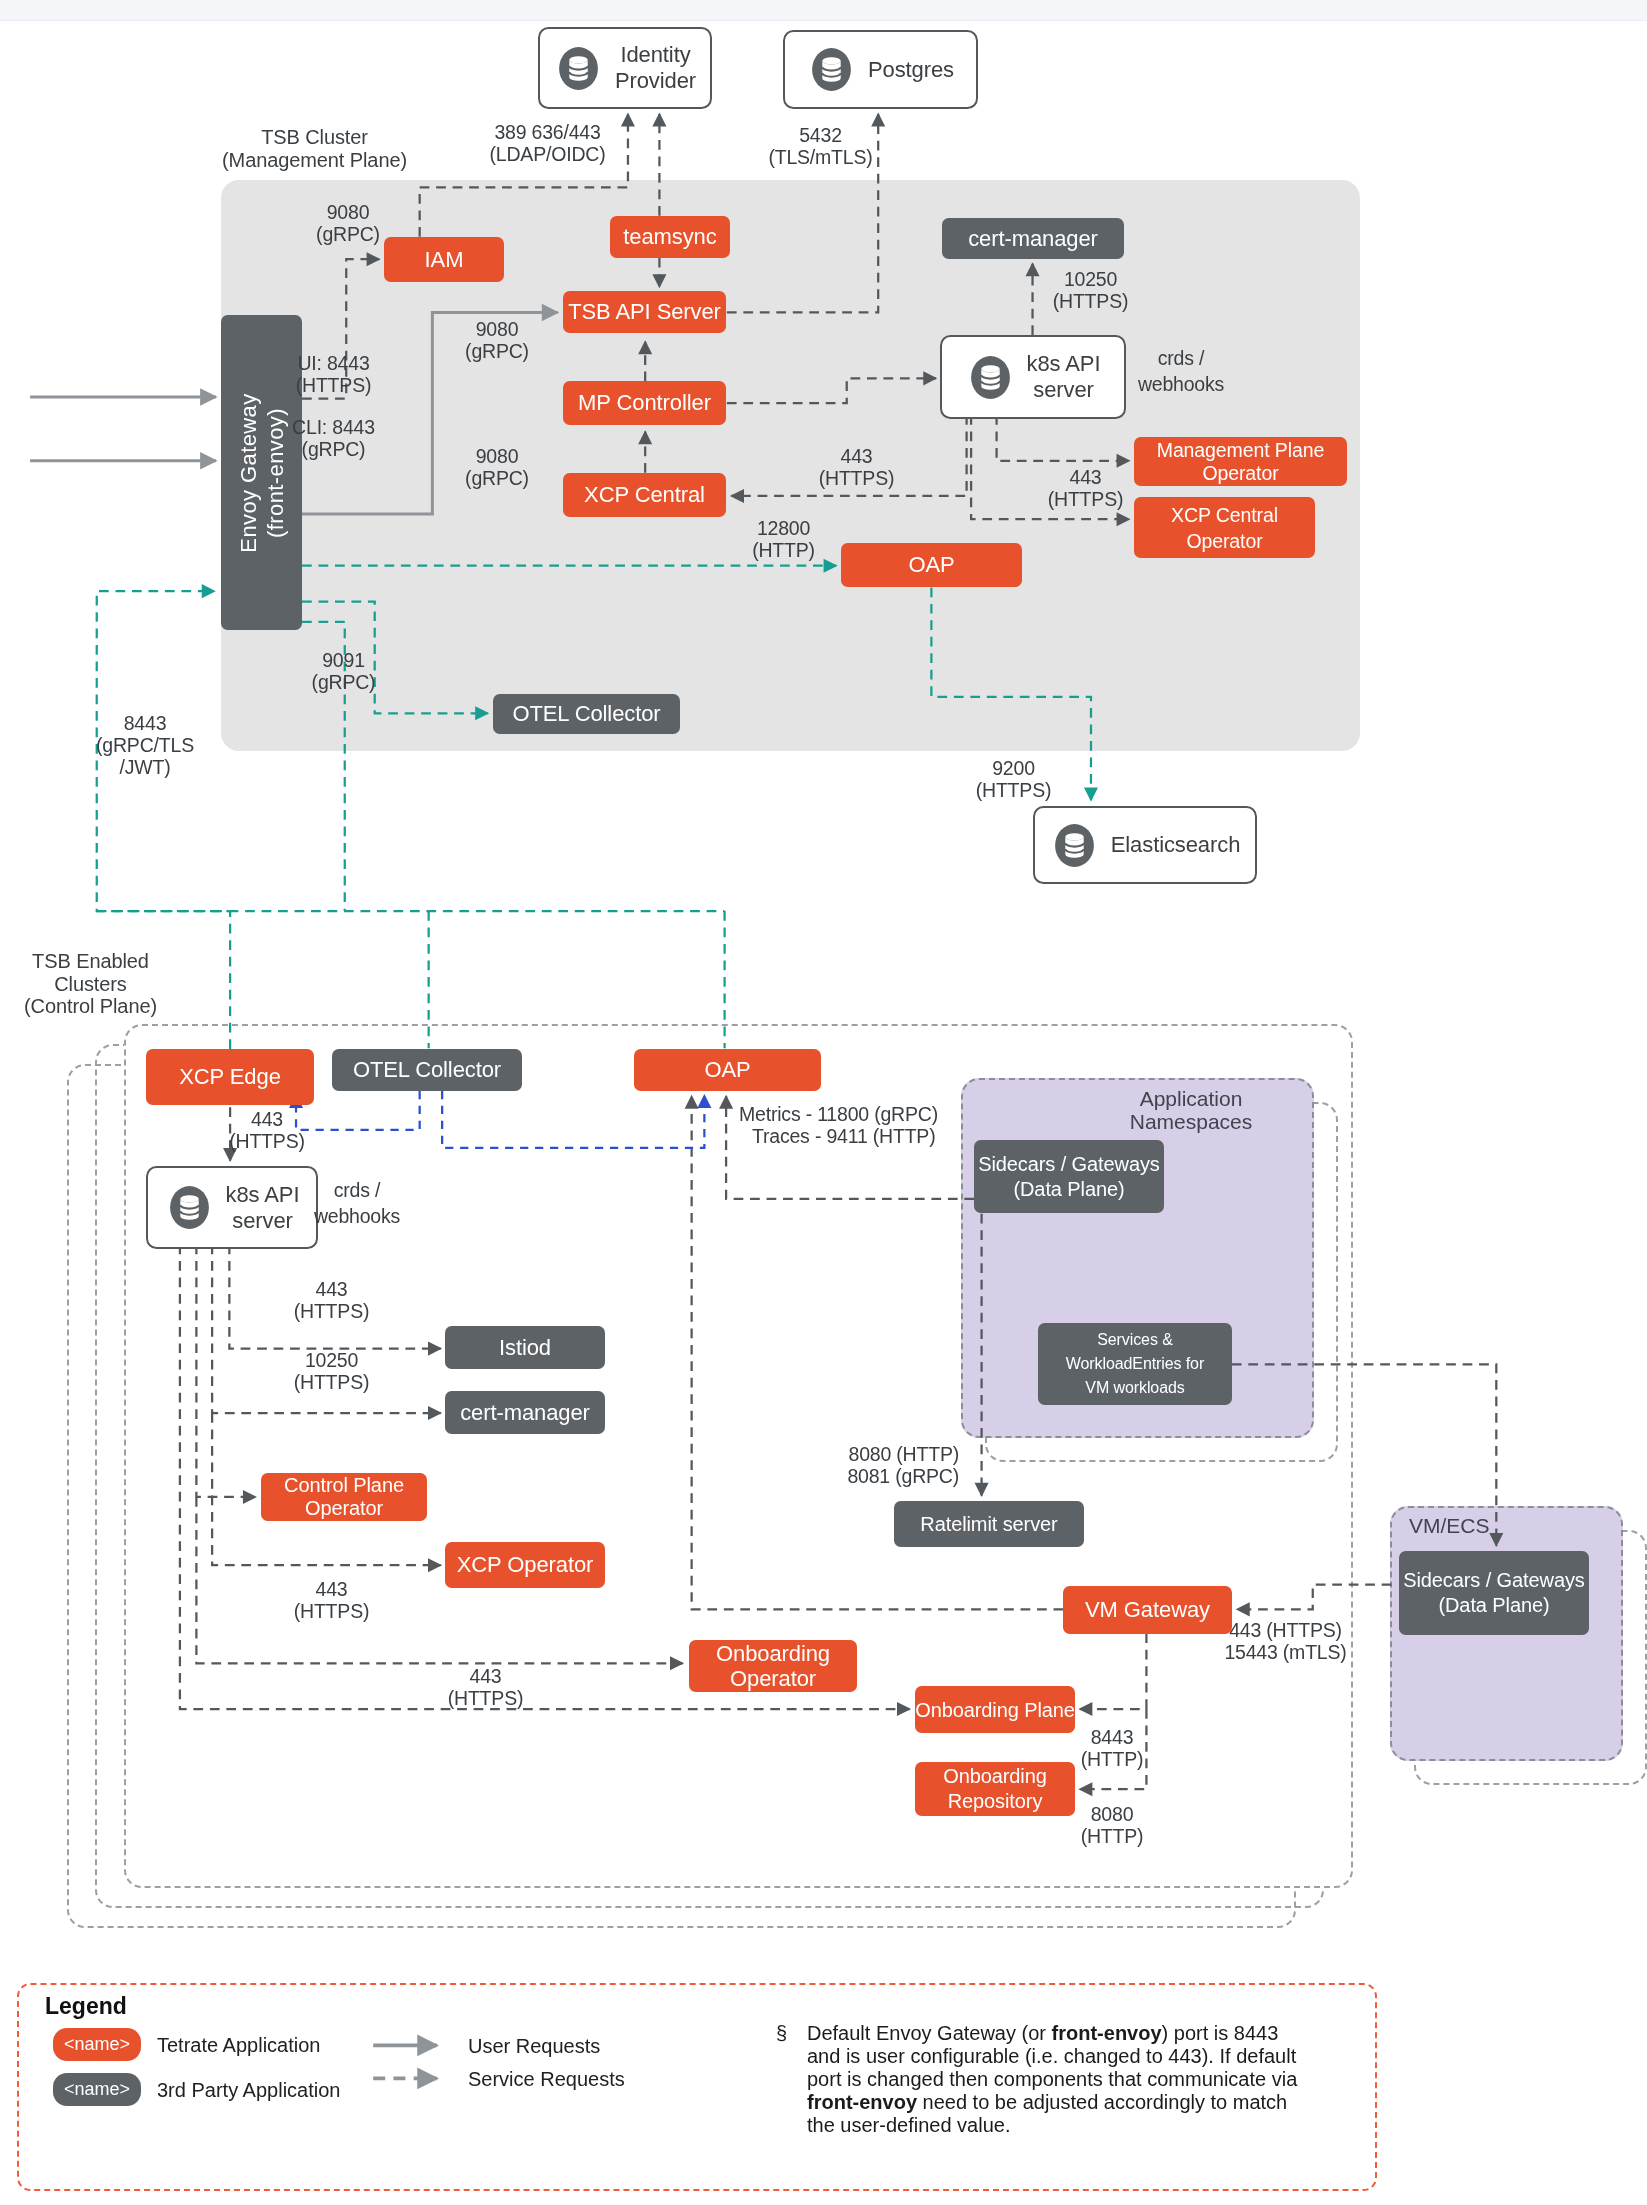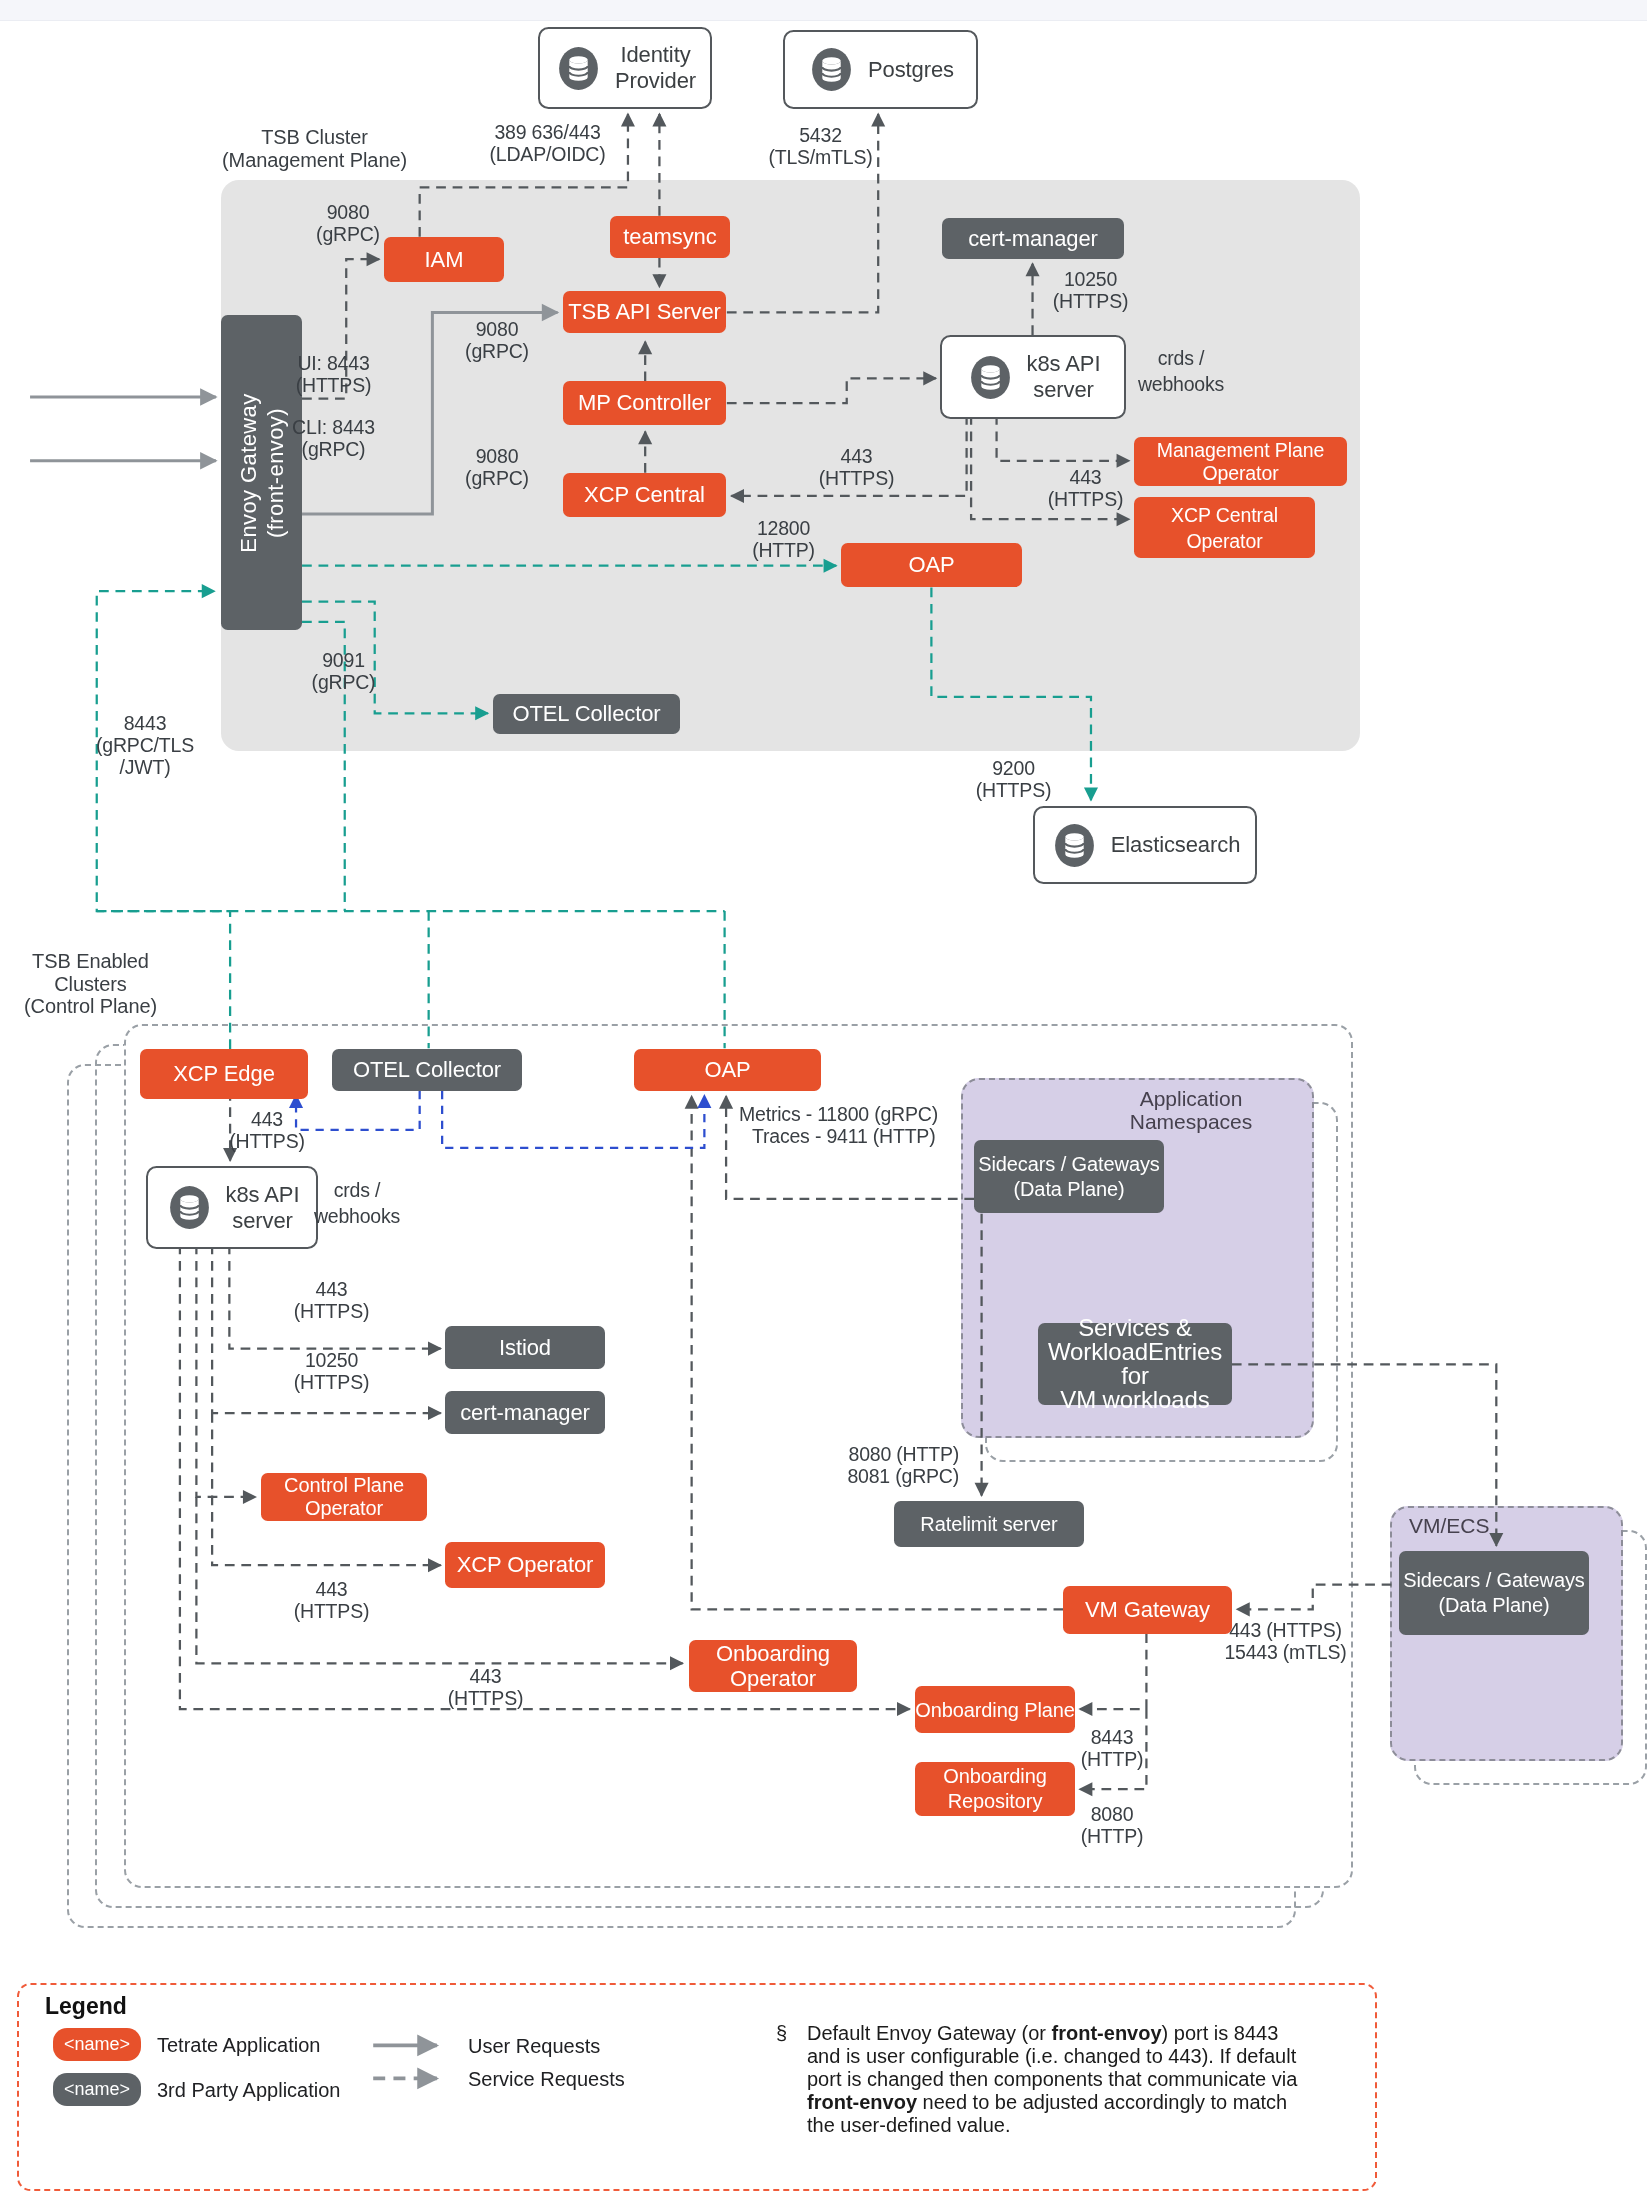--- a/index.html
+++ b/index.html
@@ -156,21 +156,21 @@
       </span>
   </div>
   <div class="bx or" style="left:1134px;top:437px;width:213px;height:49px;font-size:19.5px;line-height:22.5px">
       <div>Management Plane</div>
       <div>Operator</div>
     </div>
   <div class="bx or" style="left:1134px;top:497px;width:181px;height:61px;font-size:19.5px">XCP Central Operator</div>
   <div class="bx or" style="left:841px;top:543px;width:181px;height:44px">OAP</div>
   <div class="bx dk" style="left:493px;top:694px;width:187px;height:40px">OTEL Collector</div>
 
-  <div class="bx or" style="left:140px;top:1049px;width:168px;height:50px">XCP Edge</div>
+  <div class="bx or" style="left:146px;top:1049px;width:168px;height:56px">XCP Edge</div>
   <div class="bx dk" style="left:332px;top:1049px;width:190px;height:42px">OTEL Collector</div>
   <div class="bx or" style="left:634px;top:1049px;width:187px;height:42px">OAP</div>
   <div class="bx wt" style="left:146px;top:1166px;width:168px;height:79px">
     <span class="dbi">
       <svg viewBox="0 0 48 48" width="49" height="49">
           <ellipse cx="24" cy="24" rx="19" ry="21" fill="#5d6266"></ellipse>
           <g fill="#fff">
             <ellipse cx="24" cy="15.5" rx="9" ry="3.6"></ellipse>
             <path d="M15 15.5 v17 a9 3.6 0 0 0 18 0 v-17 a9 3.6 0 0 1 -18 0"></path>
           </g>
@@ -200,21 +200,21 @@
   <div class="bx or" style="left:915px;top:1762px;width:160px;height:54px;font-size:20px;line-height:25px">
       <div>Onboarding</div>
       <div>Repository</div>
     </div>
   <div class="bx or" style="left:1063px;top:1586px;width:169px;height:48px">VM Gateway</div>
   <div class="bx dk" style="left:894px;top:1501px;width:190px;height:46px;font-size:20px">Ratelimit server</div>
   <div class="bx dk" style="left:974px;top:1140px;width:190px;height:73px;font-size:20px;line-height:25px">
       <div>Sidecars / Gateways</div>
       <div>(Data Plane)</div>
     </div>
-  <div class="bx dk" style="left:1038px;top:1323px;width:194px;height:82px;font-size:24px;line-height:24px">
+  <div class="bx dk" style="left:1038px;top:1323px;width:194px;height:82px;font-size:16px;line-height:24px">
       <div>Services &amp;</div>
       <div>WorkloadEntries for</div>
       <div>VM workloads</div>
     </div>
   <div class="bx dk" style="left:1399px;top:1551px;width:190px;height:84px;font-size:20px;line-height:25px">
       <div>Sidecars / Gateways</div>
       <div>(Data Plane)</div>
     </div>
 
   <div class="lbl" style="left:465px;top:121px;width:165px">

